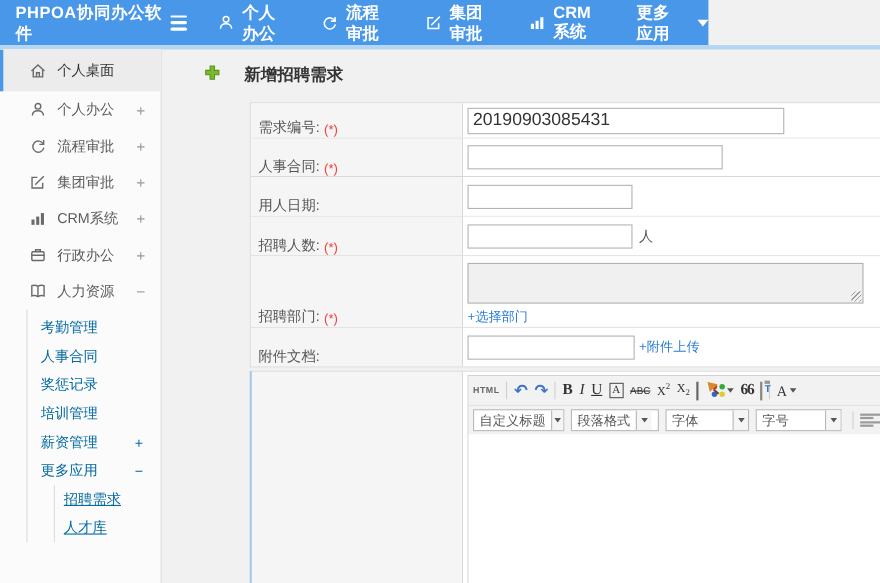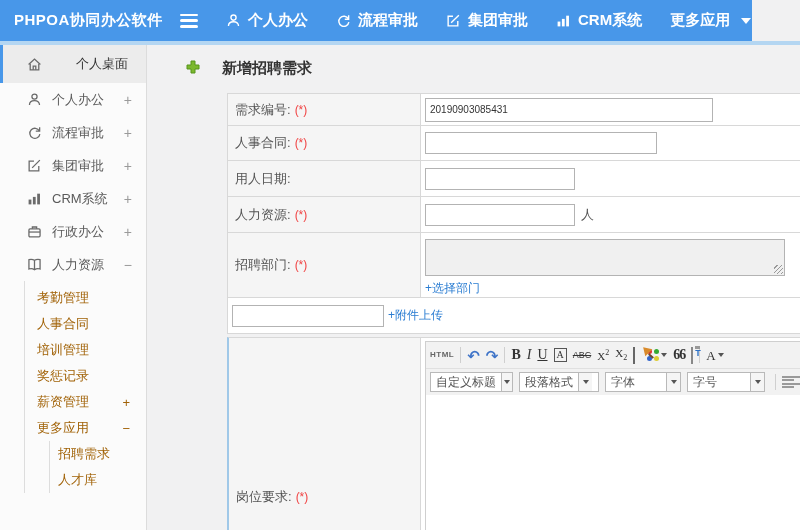--- a/index.html
+++ b/index.html
@@ -1,56 +1,56 @@
 <!DOCTYPE html>
 <html><head>
 <meta charset="utf-8">
 <style>
   * { margin:0; padding:0; box-sizing:border-box; }
   html,body { width:800px; height:530px; overflow:hidden; }
   body { font-family:"Liberation Sans","DejaVu Sans",sans-serif; background:#f1f1f2; }
   .app { position:relative; width:800px; height:530px; overflow:hidden; background:#f1f1f2; }
 
   
-  .topbar { position:absolute; left:0; top:0; width:752px; height:41px; background:#4897e9; display:flex; align-items:center; }
+  .topbar { position:absolute; left:0; top:0; width:644px; height:41px; background:#4897e9; display:flex; align-items:center; }
   .topbar-strip { position:absolute; left:0; top:41px; width:800px; height:4px; background:#b4d6f2; }
   .logo { width:180px; padding-left:14px; color:#fff; font-size:15px; font-weight:bold; letter-spacing:.5px; }
   .hamburger { width:18px; height:14px; display:flex; flex-direction:column; justify-content:space-between; cursor:pointer; margin-right:28px; }
   .hamburger i { display:block; height:2.5px; background:#fff; border-radius:2px; }
   .nav { display:flex; align-items:center; gap:28px; }
   .nav-item { display:flex; align-items:center; gap:7px; color:#fff; font-size:15px; font-weight:bold; cursor:pointer; }
   .nav-item svg { display:block; }
   .caret { width:0; height:0; border-left:5px solid transparent; border-right:5px solid transparent; border-top:6px solid #fff; margin-left:4px; }
 
   
   .sidebar { position:absolute; left:0; top:45px; width:147px; height:485px; background:#fbfbfb; border-right:1px solid #dcdcdc; overflow:hidden; }
   .side-item { height:33px; display:flex; align-items:center; padding:0 14px 0 24px; color:#5a5a5a; font-size:13px; cursor:pointer; border-left:3px solid transparent; }
-  .side-item.active { height:38px; background:#ececec; border-left:3px solid #4897e9; color:#333;gap:24px; }
+  .side-item.active { height:38px; background:#ececec; border-left:3px solid #4897e9; color:#333; }
   .side-item .s-icon { width:15px; height:15px; margin-right:10px; color:#6a6a6a; flex:0 0 auto; }
   .side-item .s-label { flex:1; }
   .side-item .expand { color:#9a9a9a; font-size:14px; }
   .sub { margin-left:24px; border-left:1px solid #ddd; padding-top:4px; }
-  .sub-item { height:26px; display:flex; align-items:center; padding:0 16px 0 12px; color:#a16207; font-size:13px; cursor:pointer; }
+  .sub-item { height:26px; display:flex; align-items:center; padding:0 16px 0 12px; color:#0369a1; font-size:13px; cursor:pointer; }
   .sub-item .s-label { flex:1; }
   .subsub { margin-left:24px; border-left:1px solid #ddd; }
-  .subsub .sub-item { padding-left:8px; }
+  .subsub .sub-item { padding-left:8px;text-decoration:underline; }
 
   
   .content { position:absolute; left:148px; top:45px; width:652px; height:485px; overflow:hidden; }
   .page-title { display:flex; align-items:flex-end; gap:22px; margin:14px 0 0 38px; }
   .page-title .t-text { font-size:15px; font-weight:bold; color:#333; }
 
   .ftable { position:absolute; left:79px; top:48px; width:660px; background:#fff; border:1px solid #d8d8d8; }
   .frow { display:flex; border-bottom:1px solid #d8d8d8; }
   .frow:last-child { border-bottom:none; }
-  .fcell-l { width:193px; background:#f5f5f5; border-right:1px solid #d8d8d8; display:flex; align-items:center; padding-left:7px; font-size:13px; color:#555; flex:0 0 auto; }
+  .fcell-l { width:193px; background:#f5f5f5; border-right:1px solid #d8d8d8; display:flex; align-items:flex-end; padding-left:7px; font-size:13px; color:#555; flex:0 0 auto; }
   .fcell-r { flex:1; background:#fff; display:flex; align-items:center; padding-left:4px; }
   .req { color:#f04343; margin-left:4px; font-size:12px; }
   .txt { border:1px solid #b3b3b3; background:#fff; height:22px; font-size:13px; padding:0 4px; font-family:"Liberation Sans","DejaVu Sans",sans-serif; color:#333; }
-  #inp-code { width:288px; height:24px; font-size:10px; }
+  #inp-code { width:288px; height:24px; font-size:16px; }
   #inp-post { width:232px; }
   #inp-date { width:150px; }
   #inp-num  { width:150px; }
   #inp-file { width:152px; }
   .suffix { font-size:13px; color:#555; margin-left:6px; }
   .blink { font-size:12px; color:#2b7dd2; text-decoration:none; cursor:pointer; }
   .dept-cell { flex-direction:column; align-items:flex-start; justify-content:flex-start; padding-top:6px; }
   .dept-area { width:360px; height:48px; background:#f0f0f0; border:1px solid #b3b3b3; position:relative; resize:none; }
   .dept-area .grip { position:absolute; right:1px; bottom:1px; width:9px; height:9px;
      background:repeating-linear-gradient(135deg, transparent 0 2px, #999 2px 3px); cursor:nwse-resize; }
@@ -230,24 +230,24 @@
     </div>
 
     <div class="sub">
       <div class="sub-item">
         <span class="s-label">考勤管理</span>
       </div>
       <div class="sub-item">
         <span class="s-label">人事合同</span>
       </div>
       <div class="sub-item">
+        <span class="s-label">奖惩记录</span>
+      </div>
+      <div class="sub-item">
         <span class="s-label">培训管理</span>
-      </div>
-      <div class="sub-item">
-        <span class="s-label">奖惩记录</span>
       </div>
       <div class="sub-item">
         <span class="s-label">薪资管理</span>
         <span class="expand">+</span>
       </div>
       <div class="sub-item">
         <span class="s-label">更多应用</span>
         <span class="expand">−</span>
       </div>
       <div class="subsub">
@@ -293,41 +293,44 @@
       <div class="frow" style="height:36px;">
         <div class="fcell-l">
           <span>用人日期:</span>
         </div>
         <div class="fcell-r">
           <input id="inp-date" class="txt" type="text" style="">
         </div>
       </div>
       <div class="frow" style="height:36px;">
         <div class="fcell-l">
-          <span>人力资源:</span>
+          <span>招聘人数:</span>
             <span class="req">(*)</span>
         </div>
         <div class="fcell-r">
           <input id="inp-num" class="txt" type="text" style="">
           <span class="suffix">人</span>
         </div>
       </div>
       <div class="frow" style="height:65px;">
         <div class="fcell-l">
           <span>招聘部门:</span>
             <span class="req">(*)</span>
         </div>
         <div class="fcell-r dept-cell">
           <div class="dept-area">
             <span class="grip"></span>
           </div>
           <a class="blink dept-link">+选择部门</a>
         </div>
       </div>
       <div class="frow" style="height:35px;">
+        <div class="fcell-l">
+          <span>附件文档:</span>
+        </div>
         <div class="fcell-r">
           <input id="inp-file" class="txt" type="text" style="">
           <a class="blink" style="margin-left:4px;">+附件上传</a>
         </div>
       </div>
     </div>
 
     <div class="ftable2">
       <div class="fcell-l">
         <span>岗位要求:</span>

